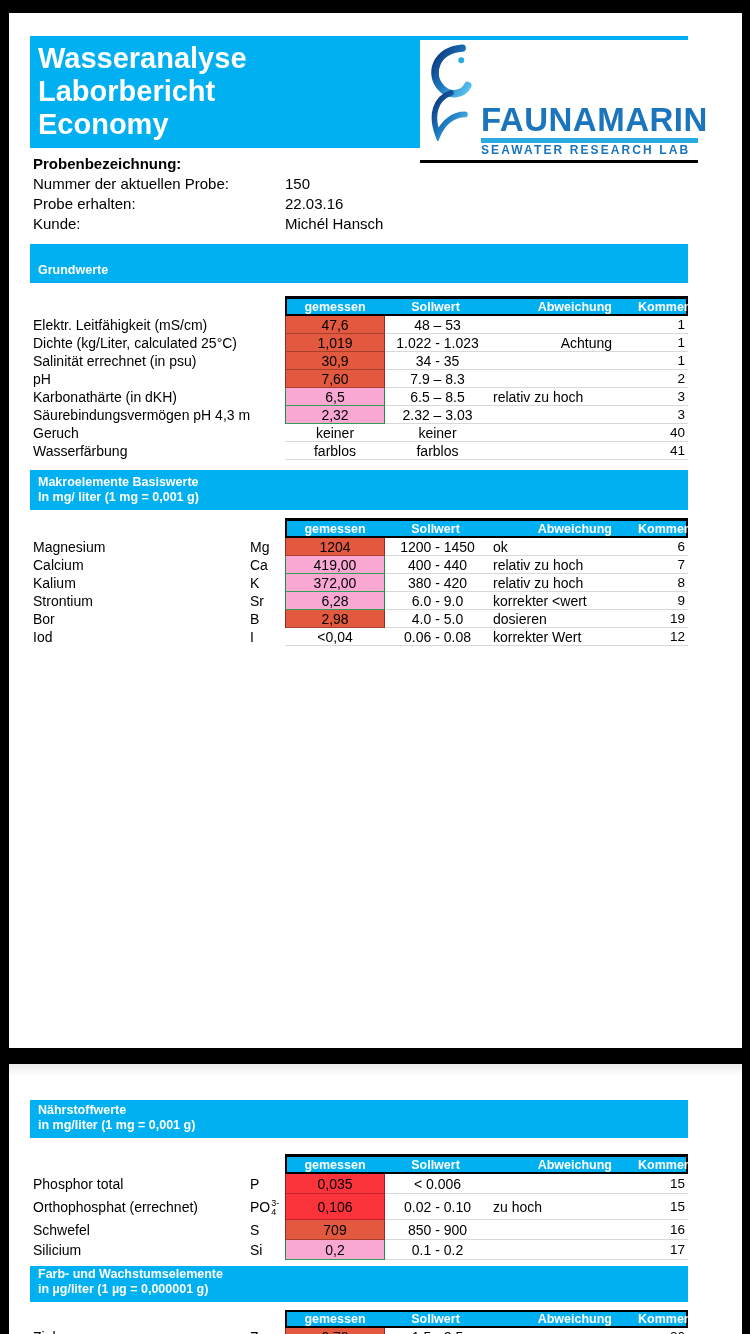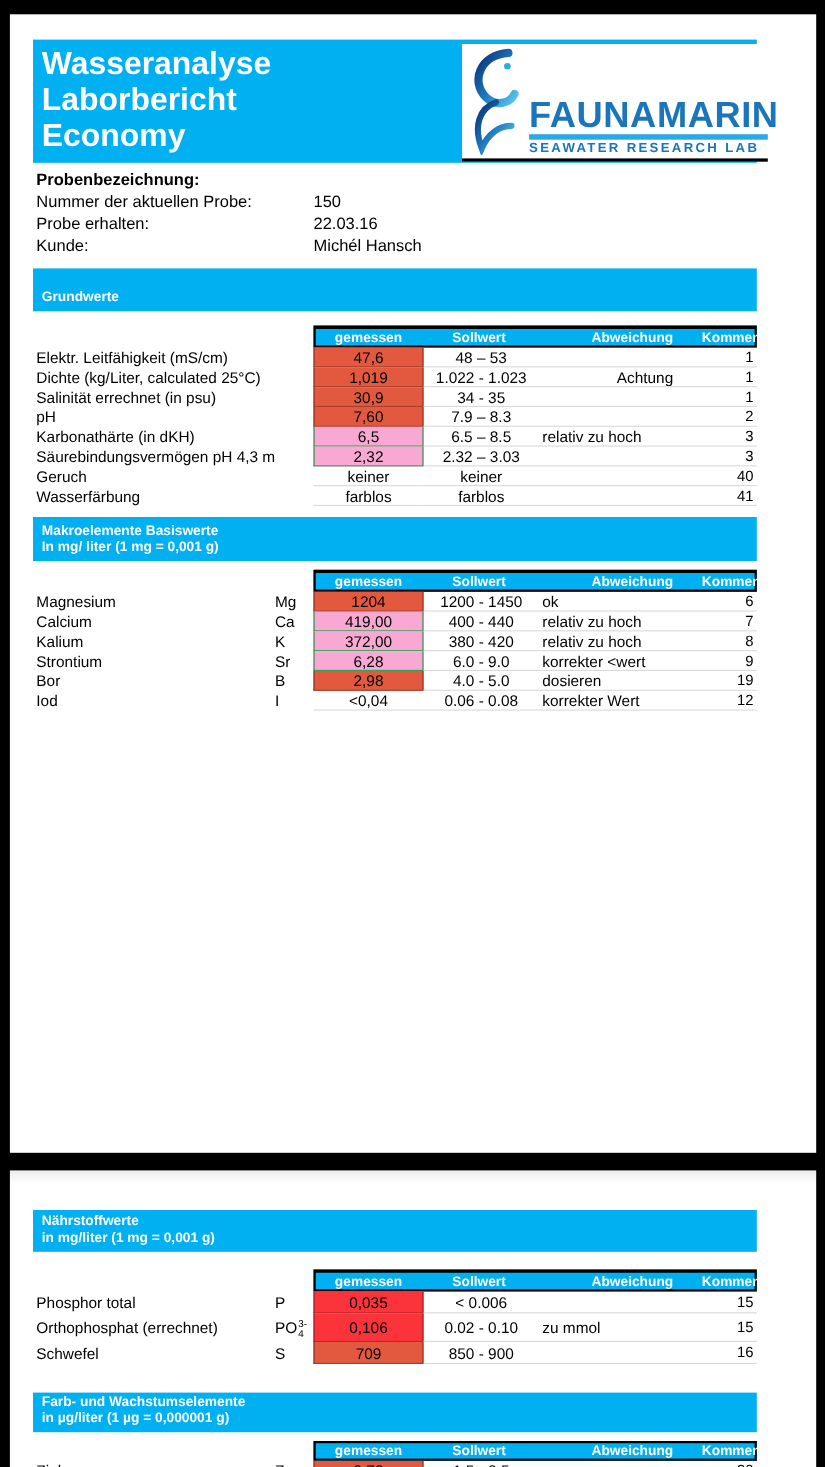--- a/index.html
+++ b/index.html
@@ -7,21 +7,21 @@
           font-family:"Liberation Sans", sans-serif;color:#000;}
   .page{position:absolute;left:9px;width:733px;background:#fff;}
   #page1{top:13px;height:1035px;}
   #page2{top:1064px;height:270px;background:linear-gradient(#ebebeb,#fff 12px);overflow:hidden;}
 
   
   .title-band{position:absolute;left:21px;top:23px;width:658px;height:112px;background:#00B0F0;}
   .title-line{color:#fff;font-weight:bold;font-size:29px;line-height:33px;padding-left:8px;white-space:nowrap;}
   .title-line:first-child{padding-top:6px;}
 
-  .logo-box{position:absolute;left:411px;top:27px;width:278px;height:107px;background:#fff;
+  .logo-box{position:absolute;left:411px;top:27px;width:278px;height:123px;background:#fff;
             border-bottom:3px solid #000;display:flex;align-items:stretch;box-sizing:border-box;}
   .fish{width:56px;height:98px;margin:3px 0 0 3px;flex:0 0 auto;}
   .logo-text{display:flex;flex-direction:column;justify-content:flex-end;padding:0 0 3px 2px;min-width:0;}
   .logo-brand{font-size:33px;font-weight:bold;color:#1B75BC;line-height:30px;letter-spacing:0.5px;white-space:nowrap;}
   .logo-sub-wrap{border-top:5px solid #29ABE2;margin-top:3px;}
   .logo-sub{font-size:12px;font-weight:bold;color:#1B75BC;letter-spacing:2.1px;white-space:nowrap;}
 
   
   .sample{position:absolute;left:24px;top:141px;width:620px;}
   .sample-heading{font-weight:bold;font-size:15px;line-height:20px;}
@@ -282,30 +282,38 @@
           <div class="c c-kom">15</div>
         </div>
         <div class="trow tall">
           <div class="c c-label">Orthophosphat (errechnet)</div>
           <div class="c c-sym"><span>PO</span><span class="sym-stack">
               <span class="ss">3-</span>
               <span class="ss">4</span>
             </span></div>
           <div class="c c-gem bg-hot">0,106</div>
           <div class="c c-soll">0.02 - 0.10</div>
-          <div class="c c-abw">zu mmol</div>
+          <div class="c c-abw">zu hoch</div>
           <div class="c c-kom">15</div>
         </div>
         <div class="trow">
           <div class="c c-label">Schwefel</div>
           <div class="c c-sym">S</div>
           <div class="c c-gem bg-red">709</div>
           <div class="c c-soll">850 - 900</div>
           <div class="c c-abw"></div>
           <div class="c c-kom">16</div>
+        </div>
+        <div class="trow">
+          <div class="c c-label">Silicium</div>
+          <div class="c c-sym">Si</div>
+          <div class="c c-gem bg-green">0,2</div>
+          <div class="c c-soll">0.1 - 0.2</div>
+          <div class="c c-abw"></div>
+          <div class="c c-kom">17</div>
         </div>
       </div>
 
     <div class="band" id="band-farb">
       <span>Farb- und Wachstumselemente</span>
       <span>in µg/liter (1 µg = 0,000001 g)</span>
     </div>
 
     <div class="thead" id="thead-farb">
       <div class="th th-gem">gemessen</div>

